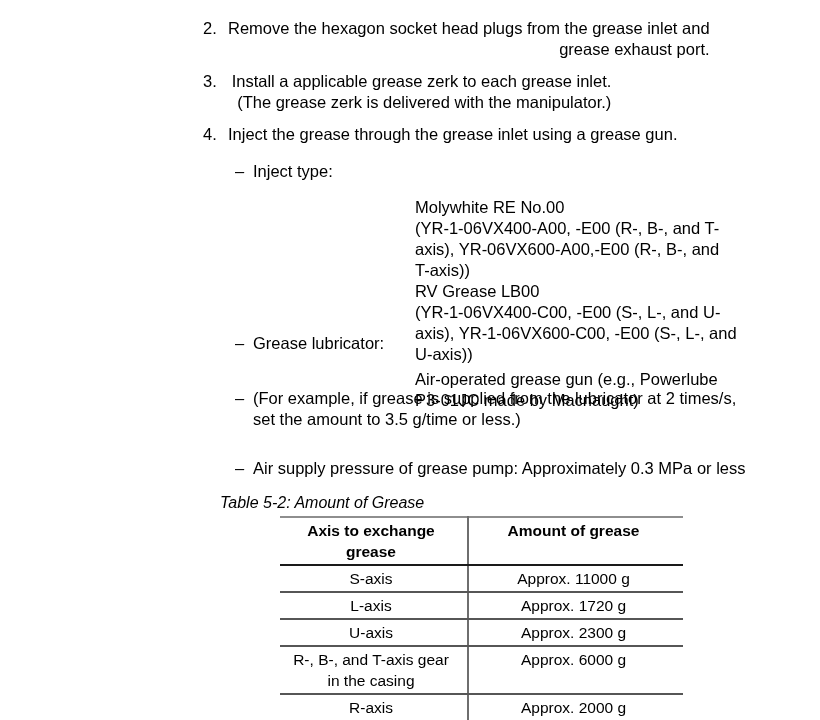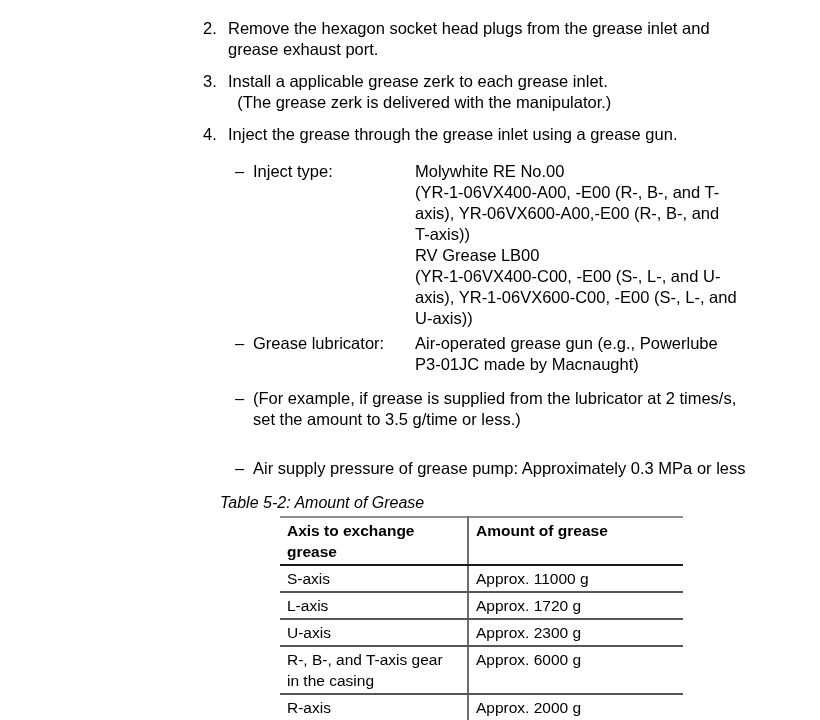--- a/index.html
+++ b/index.html
@@ -7,35 +7,35 @@
     position: relative;
     width: 820px;
     height: 720px;
     background: #ffffff;
     color: #000000;
     font-family: "Liberation Sans", "DejaVu Sans", sans-serif;
     font-size: 16.5px;
     line-height: 21px;
     overflow: hidden;
   }
-  .pre { white-space: pre-wrap; }
+  .pre { white-space: pre-wrap; text-align: right; }
 
   
   .step { position: absolute; left: 203px; display: flex; width: 600px; }
   .step-num { flex: none; width: 25px; }
   .step-2 { top: 18px; }
   .step-3 { top: 71px; }
   .step-4 { top: 124px; }
 
   
   .detail { position: absolute; left: 235px; display: flex; width: 575px; }
   .bullet { flex: none; width: 18px; }
   .dlabel { flex: none; width: 162px; }
   .dlabel.narrow { width: 152px; }
-  .dvalue { white-space: pre-wrap; }
+  .dvalue { white-space: pre-wrap; margin-top: 36px; }
   .detail-type { top: 161px; }
   .detail-lubricator { top: 333px; }
   .detail-amount { top: 388px; }
   .detail-air { top: 458px; }
   .drow { display: flex; }
   .note { white-space: pre-wrap; }
 
   
   .table-caption {
     position: absolute; top: 492px; left: 220px;
@@ -47,21 +47,21 @@
     table-layout: fixed;
     width: 403px;
     font-size: 15.5px;
     line-height: 21px;
     border-top: 2px solid #8e8e8e;
     border-bottom: 2px solid #8e8e8e;
   }
   .grease-table col.c1 { width: 188px; }
   .grease-table col.c2 { width: 215px; }
   .grease-table th, .grease-table td {
-    text-align: left;
+    text-align: center;
     vertical-align: top;
     padding: 2px 12px 2px 7px;
     white-space: pre-line;
   }
   .grease-table th { font-weight: bold; border-bottom: 2px solid #1a1a1a; }
   .grease-table td { border-bottom: 2px solid #565656; }
   .grease-table tr > th:first-child,
   .grease-table tr > td:first-child { border-right: 2px solid #6e6e6e; }
   .grease-table tbody tr:last-child td { border-bottom: none; }
 </style>

